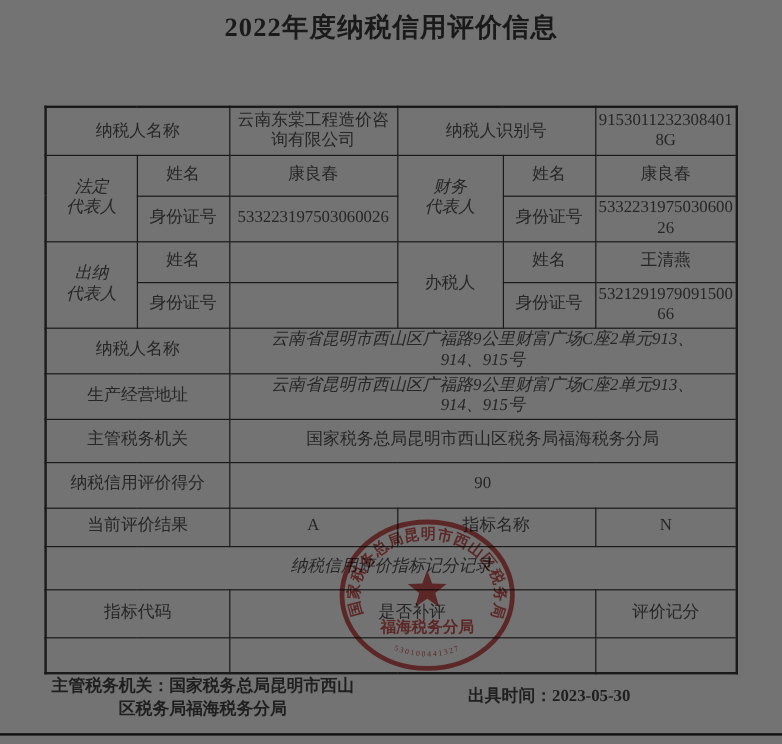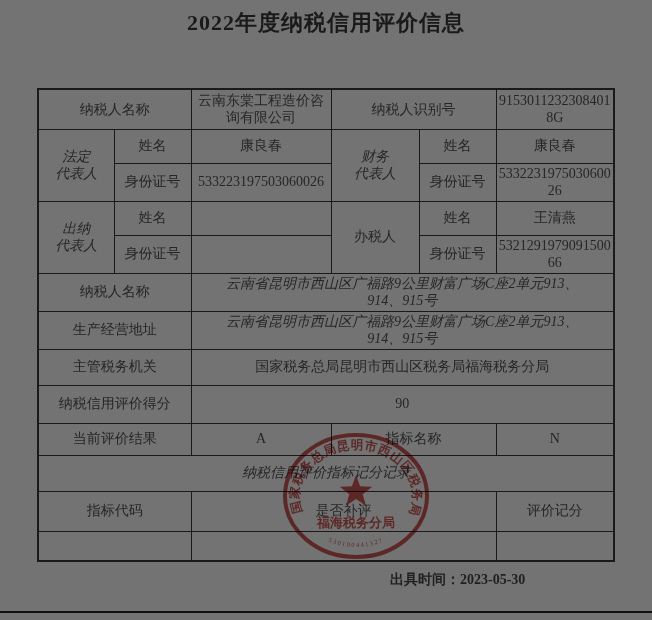--- a/index.html
+++ b/index.html
@@ -187,20 +187,21 @@
       <td>评价记分</td>
     </tr>
     <tr class="r13">
       <td colspan="2"></td>
       <td colspan="3"></td>
       <td></td>
     </tr>
   </tbody>
     </table>
 
+  <div class="footer-left">主管税务机关：国家税务总局昆明市西山区税务局福海税务分局</div>
 
   <div class="footer-right">
     <span>出具时间：</span><span>2023-05-30</span>
   </div>
 
   <div class="bottom-rule"></div>
 
   <svg class="seal" viewBox="0 0 152 130" xmlns="http://www.w3.org/2000/svg">
     <defs>
       <path id="ringPath" d="M 22.4 80.1 A 57 47 0 1 1 129.6 80.1" fill="none"></path>

